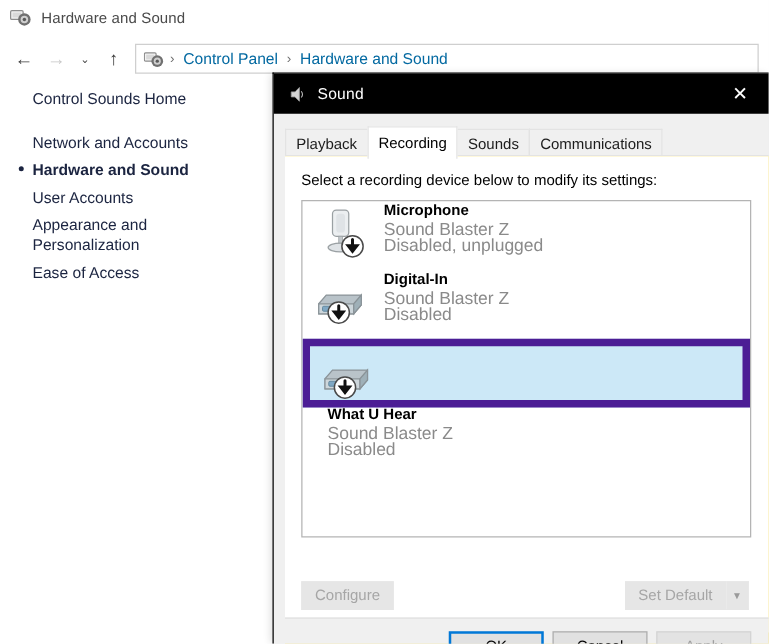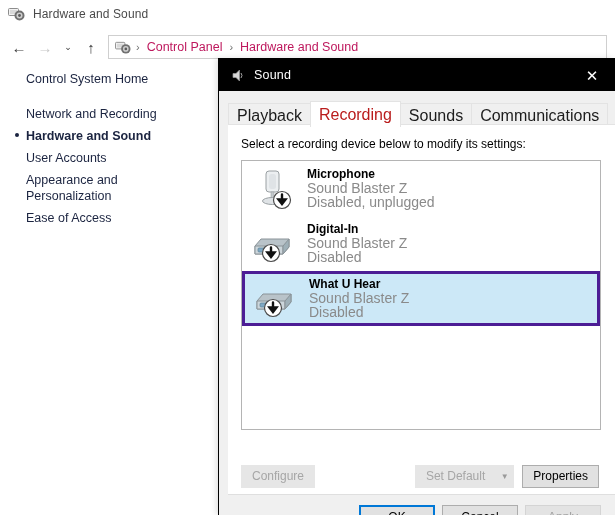--- a/index.html
+++ b/index.html
@@ -71,21 +71,21 @@
     border: 1px solid #cfcfcf;
     border-left: 1px solid #cfcfcf;
     background: #ffffff;
     display: flex;
     align-items: center;
     padding: 0 6px;
     box-sizing: border-box;
   }
   .crumb {
     font-size: 12.5px;
-    color: #be185d;
+    color: #0369a1;
     padding: 0 2px;
     white-space: nowrap;
   }
   .crumb-sep {
     color: #6e6e6e;
     font-size: 11px;
     padding: 0 5px;
     user-select: none;
   }
 
@@ -176,35 +176,35 @@
   .tabstrip::after {
     content: "";
     position: absolute;
     left: 9px; right: 0px; bottom: 0;
     height: 1px;
     background: #e3e3e3;
   }
   .tab {
     display: inline-block;
     position: relative;
-    font-size: 16px;
+    font-size: 12px;
     color: #1c1c1c;
     padding: 4px 8px 4px 8px;
     border: 1px solid #e3e3e3;
     border-bottom: none;
     background: #f0f0f0;
     margin-right: -1px;
     vertical-align: bottom;
     box-sizing: border-box;
     line-height: 15px;
     cursor: default;
   }
   .tab.active {
     background: #ffffff;
-    color: #b91c1c;
+    color: #000000;
     padding-top: 5px;
     padding-bottom: 5px;
     z-index: 2;
     border-color: #e3e3e3;
   }
 
   
   .dlg-body {
     position: absolute;
     left: 9px;
@@ -229,30 +229,31 @@
   }
   .devicelist {
     height: 270px;
     border: 1px solid #b4b4b4;
     background: #ffffff;
     box-sizing: border-box;
     overflow: hidden;
   }
   .device-row {
     display: flex;
-    align-items: center;
+    align-items: flex-start;
     height: 55px;
     padding-left: 4px;
     box-sizing: border-box;
     border: 1px solid transparent;
     cursor: default;
   }
   .device-row.selected {
     background: #cce8f7;
-    border: 3px solid #4c1d95;
+    border: 6px solid #4c1d95;
+    flex-direction: column;
   }
   .device-icon {
     width: 48px; height: 48px;
     position: relative;
     flex: 0 0 48px;
     margin-left: 2px;
   }
   .device-text {
     margin-left: 10px;
     line-height: 13.5px;
@@ -376,22 +377,22 @@
         </svg>
       </span>
       <span class="crumb-sep">›</span>
       <span class="crumb">Control Panel</span>
       <span class="crumb-sep">›</span>
       <span class="crumb">Hardware and Sound</span>
     </div>
   </div>
 
   <div class="navpane">
-    <div class="nav-item home">Control System Home</div>
-    <div class="nav-item">Network and Recording</div>
+    <div class="nav-item home">Control Sounds Home</div>
+    <div class="nav-item">Network and Accounts</div>
     <div class="nav-item current">
       <span class="bullet"></span>
       <span>Hardware and Sound</span>
     </div>
     <div class="nav-item">User Accounts</div>
     <div class="nav-item two-line" style="white-space:pre-line;">Appearance and
 Personalization</div>
     <div class="nav-item">Ease of Access</div>
   </div>
 
@@ -479,21 +480,20 @@
       </div>
     </div>
 
     <div class="action-row">
       <div class="btn flat-disabled">Configure</div>
       <div class="spacer"></div>
       <div class="split">
         <div class="btn flat-disabled">Set Default</div>
         <div class="btn flat-disabled arrow-part">▼</div>
       </div>
-      <div class="btn" style="margin-left:8px;">Properties</div>
     </div>
 
     <div class="dlg-footer">
       <div class="btn default">OK</div>
       <div class="btn">Cancel</div>
       <div class="btn disabled">Apply</div>
     </div>
 
   </div>
 </div>

